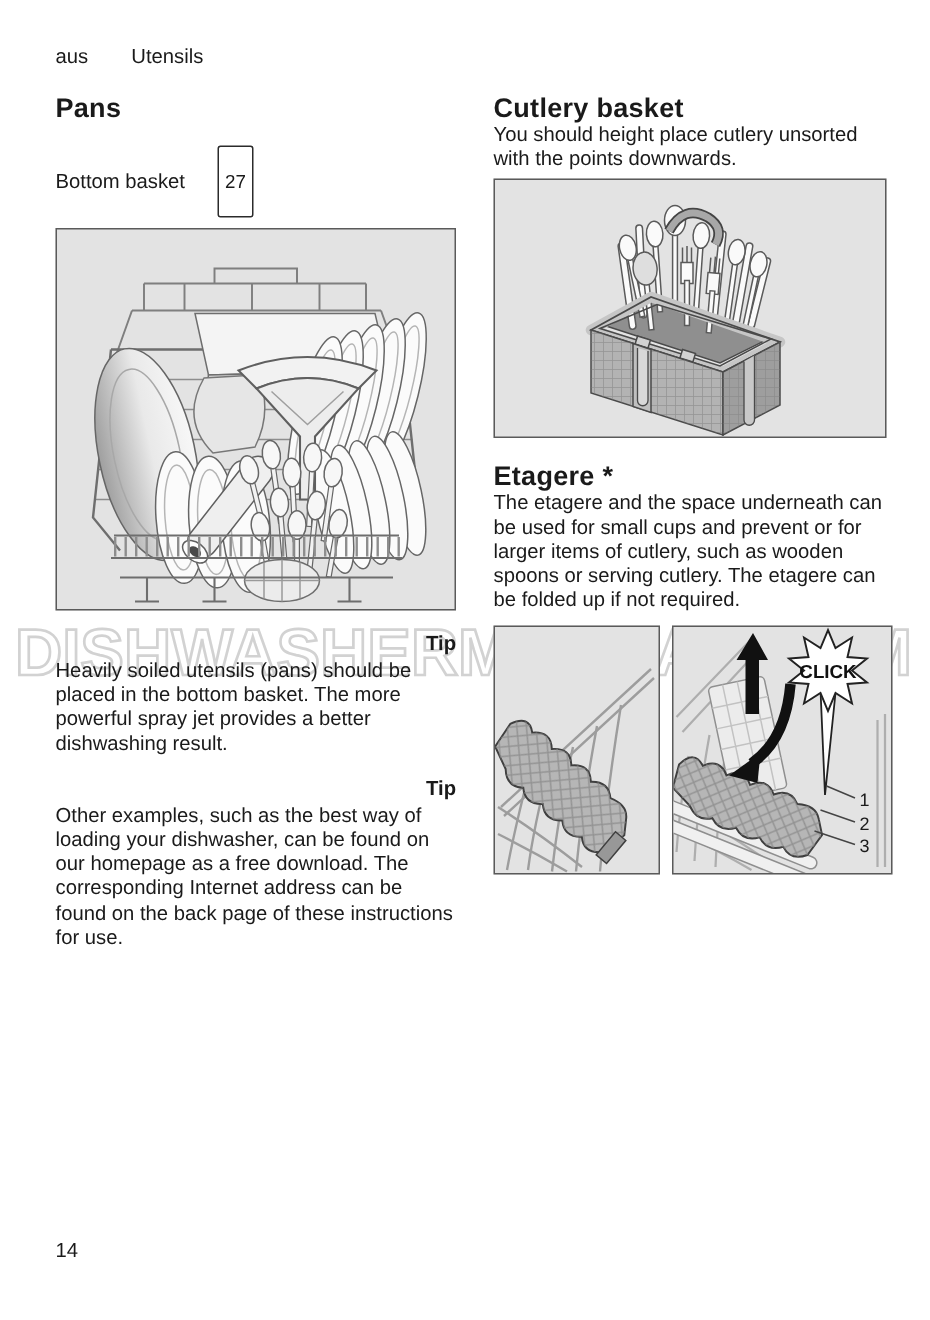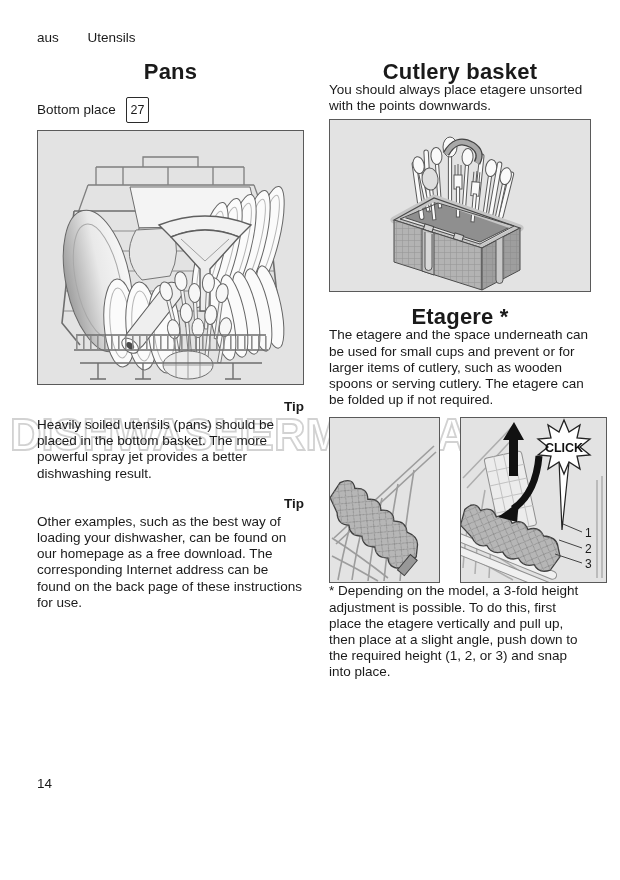--- a/index.html
+++ b/index.html
@@ -3,36 +3,36 @@
 <meta charset="utf-8">
 <style>
   html,body{margin:0;padding:0;background:#fff;}
   .page{position:relative;width:620px;height:880px;background:#ffffff;overflow:hidden;
         font-family:"Liberation Sans","DejaVu Sans",sans-serif;color:#1a1a1a;}
   .runninghead{position:absolute;left:37px;top:30px;font-size:13.5px;z-index:2;}
   .runninghead .lang{font-weight:normal;margin-right:25px;}
   .col{position:absolute;top:62px;z-index:2;}
   .col-left{left:37px;width:267px;}
   .col-right{left:329px;width:262px;}
-  h1{margin:0;font-size:22px;line-height:20px;font-weight:bold;letter-spacing:.2px;text-align:center;}
+  h1{margin:0;font-size:18px;line-height:20px;font-weight:bold;letter-spacing:.2px;}
   h2.tip{margin:14px 0 0;font-size:13.5px;line-height:16px;font-weight:bold;text-align:right;}
   p.body{margin:2px 0 0;font-size:13.5px;line-height:16.2px;}
   p.para{margin:0;font-size:13.5px;line-height:16.2px;}
   .mt15{margin-top:15px;} .mt14{margin-top:14px;} .mt3{margin-top:3px;} .mt9{margin-top:9px;}
   .caption{margin:15px 0 0;font-size:13.5px;line-height:16px;}
   .refbox{display:inline-block;border:1.4px solid #2b2b2b;border-radius:2px;
-          padding:5px 4px;font-size:12.5px;line-height:14px;margin-left:6px;}
+          padding:16px 4px;font-size:12.5px;line-height:14px;margin-left:18px;}
   figure{margin:0;}
   .fig{background:#e3e3e3;border:1px solid #5a5a5a;box-sizing:border-box;}
   .fig1{margin-top:7px;width:267px;height:255px;}
   .fig2{margin-top:5px;width:262px;height:173px;}
-  .fig3{margin-top:9px;width:262px;height:166px;display:flex;gap:20px;background:transparent;border:none;}
+  .fig3{margin-top:9px;width:262px;height:166px;display:flex;gap:8px;background:transparent;border:none;}
   .panel{background:#e3e3e3;border:1px solid #5a5a5a;box-sizing:border-box;height:166px;}
   .panel-a{width:111px;} .panel-b{width:147px;}
-  .pagenum{position:absolute;left:37px;top:776px;font-size:13.5px;z-index:2;}
+  .pagenum{position:absolute;left:37px;top:826px;font-size:13.5px;z-index:2;}
   .watermark{position:absolute;left:0;top:408px;z-index:1;pointer-events:none;}
   svg{display:block;}
   svg text{font-family:"Liberation Sans","DejaVu Sans",sans-serif;}
 </style>
 </head>
 <body>
 
 <div class="page">
 
   <svg class="watermark" width="620" height="54">
@@ -40,21 +40,21 @@
   </svg>
 
   <div class="runninghead">
     <span class="lang">aus</span>
     <span class="section">Utensils</span>
   </div>
 
   <div class="col col-left">
     <h1>Pans</h1>
     <p class="caption">
-      <span>Bottom place</span>
+      <span>Bottom basket</span>
       <span class="refbox">27</span>
     </p>
 
     <figure class="fig fig1">
       <svg viewBox="0 0 265 253" width="265" height="253">
         <defs>
           <linearGradient id="gpan" x1="0" y1="0" x2="1" y2="0">
             <stop offset="0" stop-color="#9f9f9f"></stop>
               <stop offset="0.55" stop-color="#e9e9e9"></stop>
               <stop offset="1" stop-color="#f7f7f7"></stop>
@@ -210,21 +210,21 @@
     </figure>
 
     <h2 class="tip">Tip</h2>
     <p class="body">Heavily soiled utensils (pans) should be placed in the bottom basket. The more powerful spray jet provides a better dishwashing result.</p>
     <h2 class="tip">Tip</h2>
     <p class="body">Other examples, such as the best way of loading your dishwasher, can be found on our homepage as a free download. The corresponding Internet address can be found on the back page of these instructions for use.</p>
   </div>
 
   <div class="col col-right">
     <h1>Cutlery basket</h1>
-    <p class="para mt14">You should always place etagere unsorted with the points downwards.</p>
+    <p class="para mt14">You should height place cutlery unsorted with the points downwards.</p>
 
     <figure class="fig fig2">
       <svg viewBox="0 0 260 171" width="260" height="171">
         <defs>
           <pattern id="mesh" width="6" height="6" patternUnits="userSpaceOnUse">
             <path d="M0,0 H6 M0,0 V6" stroke="#7a7a7a" stroke-width="1" fill="none"></path>
           </pattern>
         </defs>
 
         <polygon points="70,96 150,122 186,104 108,80" fill="#8f8f8f" stroke="#4a4a4a"></polygon>
@@ -364,17 +364,16 @@
           <g>
             <path d="M121,114 L102,106 M121,130 L98,122 M121,145 L94,136" stroke="#444" stroke-width="1" fill="none"></path>
             <text x="124" y="119" font-size="12" fill="#1a1a1a">1</text>
             <text x="124" y="135" font-size="12" fill="#1a1a1a">2</text>
             <text x="124" y="150" font-size="12" fill="#1a1a1a">3</text>
           </g>
         </svg>
       </div>
     </figure>
 
-    <p class="para mt9">* Depending on the model, a 3-fold height adjustment is possible. To do this, first place the etagere vertically and pull up, then place at a slight angle, push down to the required height (1, 2, or 3) and snap into place.</p>
   </div>
 
   <div class="pagenum">14</div>
 </div>
 
 </body></html>

